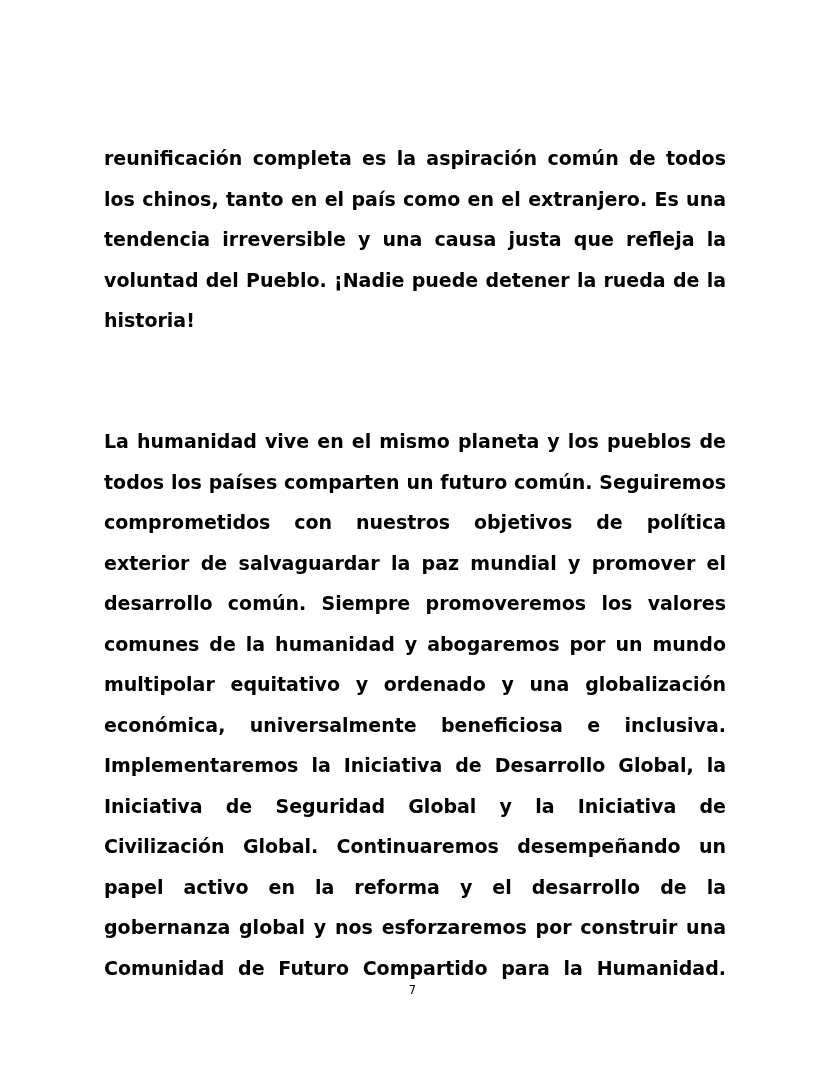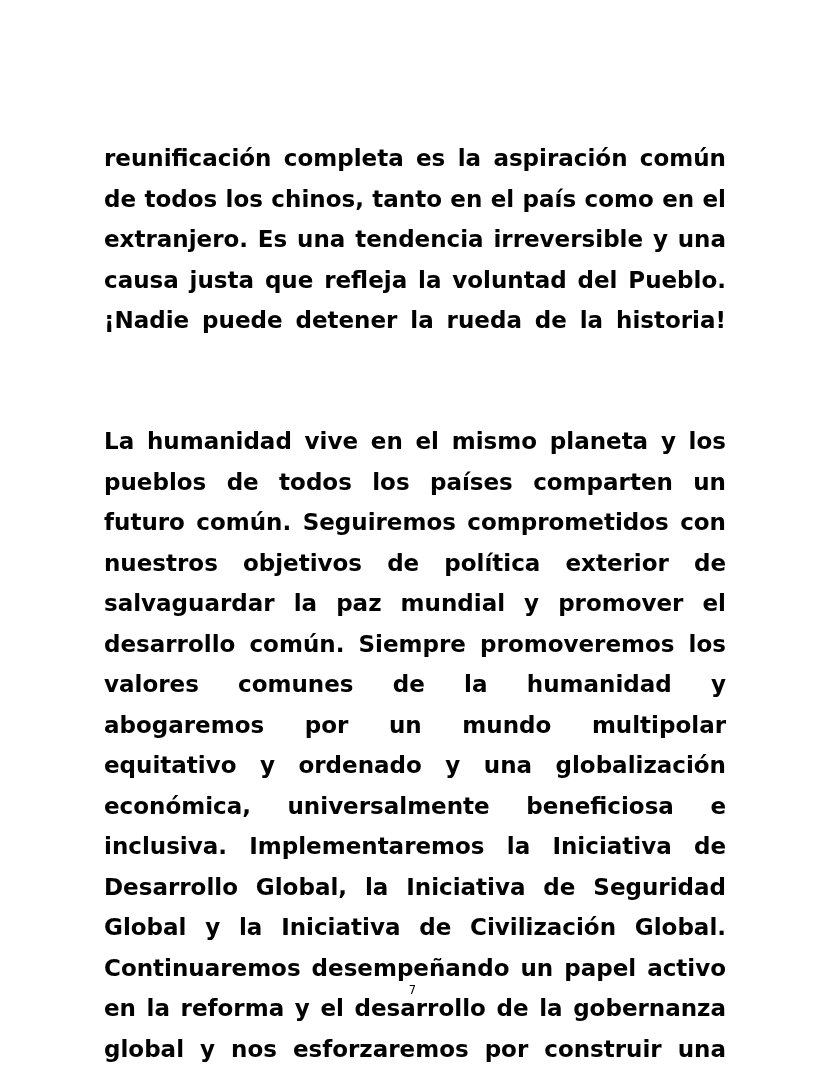--- a/index.html
+++ b/index.html
@@ -24,21 +24,21 @@
     box-sizing: border-box;
   }
   .content {
     position: absolute;
     left: 104px;
     top: 138px;
     width: 622px;
   }
   .para {
     margin: 0 0 0 0;
-    font-size: 23px;
+    font-size: 19px;
     font-weight: bold;
     line-height: 40.5px;
     text-align: justify;
     text-justify: inter-word;
     letter-spacing: 0px;
     word-spacing: 0px;
   }
   .para.gap {
     margin-top: 40px;
   }

